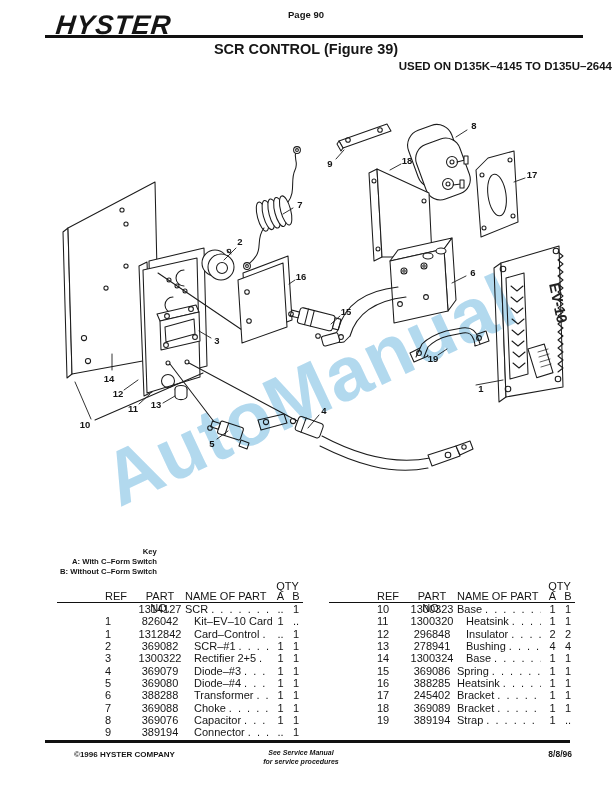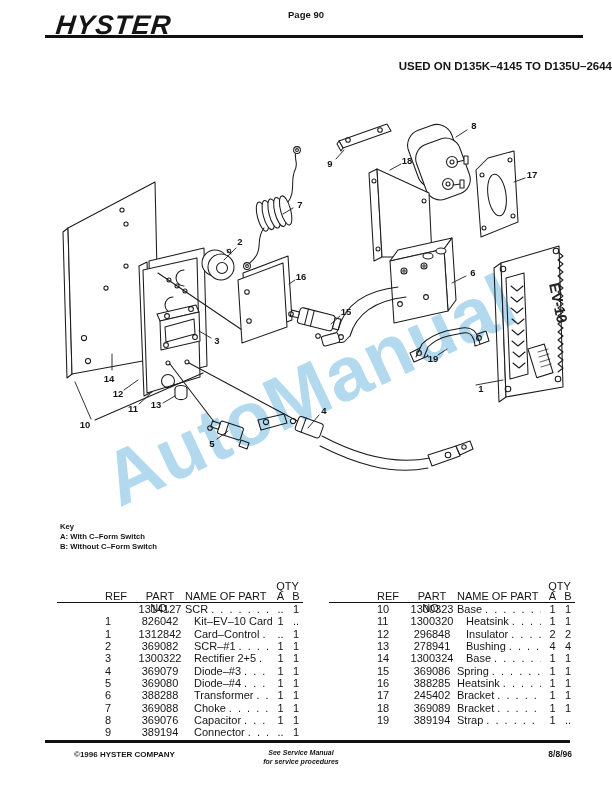--- a/index.html
+++ b/index.html
@@ -25,21 +25,21 @@
   .figure svg { display:block; }
   .watermark {
     position:absolute; left:20px; top:310px; width:580px; height:160px;
     line-height:160px; text-align:center; z-index:2;
     font-size:76px; font-weight:bold; letter-spacing:1px;
     transform:rotate(-25deg); mix-blend-mode:multiply; pointer-events:none;
     opacity:0.95;
   }
 
   
-  .key { position:absolute; left:60px; top:522px; font-size:7.7px; font-weight:bold; line-height:9.8px; z-index:3; }
+  .key { position:absolute; left:60px; top:547px; font-size:7.7px; font-weight:bold; line-height:9.8px; z-index:3;text-align:right; }
 
   
   .ptable { position:absolute; top:580px; width:246px; font-size:11px; font-weight:normal; z-index:3; }
   .ptable.left  { left:57px; }
   .ptable.right { left:329px; }
   .qtyrow { display:flex; height:10px; }
   .qtyrow span { margin-left:auto; width:31px; text-align:center; }
   .phead { display:flex; align-items:baseline; height:12px; border-bottom:1.8px solid #111; }
   .prow  { display:flex; align-items:baseline; height:12.35px; }
   .c-ref  { width:30px;margin-left:48px; }
@@ -58,20 +58,21 @@
   .date { position:absolute; right:40px; top:749px; font-size:8.5px; font-weight:bold; }
 </style>
 </head>
 <body>
 
 <div class="page">
 
   <div class="brand">HYSTER</div>
   <div class="page-label">Page 90</div>
   <div class="rule-top"></div>
+  <div class="title1">SCR CONTROL (Figure 39)</div>
   <div class="title2">USED ON D135K–4145 TO D135U–2644</div>
 
   <div class="figure">
     <svg width="570" height="450" viewBox="30 90 570 450" xmlns="http://www.w3.org/2000/svg">
       <g stroke="#1c1c1c" stroke-width="1.05" fill="none" stroke-linejoin="round" stroke-linecap="round">
 
         <g>
           <polygon fill="#fff" points="63,232 68,228 72,374 67,378"></polygon>
           <polygon fill="#fff" points="68,228 155,182 159,358 72,374"></polygon>
           <circle cx="122" cy="210" r="2.1"></circle>

